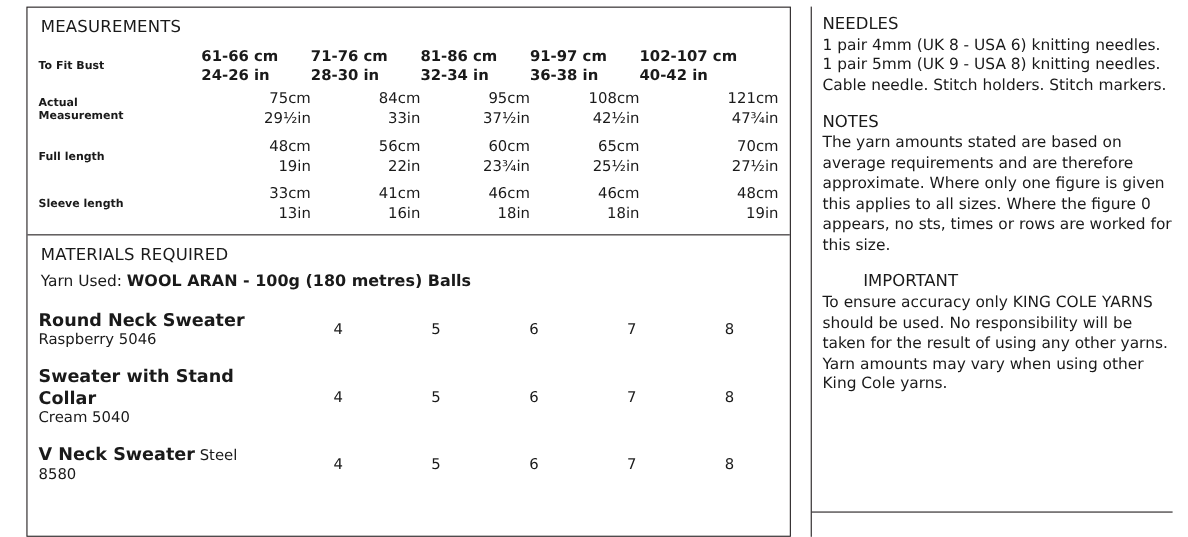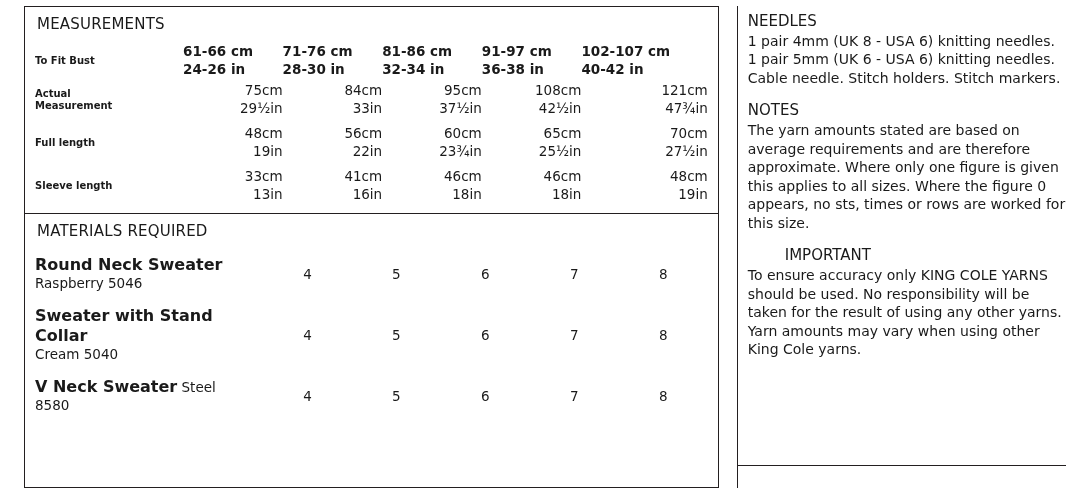--- a/index.html
+++ b/index.html
@@ -236,20 +236,23 @@
             <div>48cm</div>
             <div>19in</div>
           </td>
         </tr>
       </tbody>
         </table>
     </div>
 
     <div class="materials-block">
       <div class="block-title">MATERIALS REQUIRED</div>
+      <div class="yarn-line">
+        <span>Yarn Used: </span><span class="strong">WOOL ARAN - 100g (180 metres) Balls</span>
+      </div>
       <table class="mats">
         <tbody>
             <tr>
           <td class="mat-name">
             <div><b>Round Neck Sweater</b></div>
             <div>Raspberry 5046</div>
           </td>
           <td class="qty">4</td>
           <td class="qty">5</td>
           <td class="qty">6</td>
@@ -278,21 +281,21 @@
           <td class="qty">7</td>
           <td class="qty">8</td>
         </tr>
       </tbody>
         </table>
     </div>
   </div>
 
   <div class="right-col">
     <div class="sec-title">NEEDLES</div>
-    <div class="sec-body">1 pair 4mm (UK 8 - USA 6) knitting needles. 1 pair 5mm (UK 6 - USA 6) knitting needles. Cable needle. Stitch holders. Stitch markers.</div>
+    <div class="sec-body">1 pair 4mm (UK 8 - USA 6) knitting needles. 1 pair 5mm (UK 9 - USA 8) knitting needles. Cable needle. Stitch holders. Stitch markers.</div>
 
     <div class="sec-title">NOTES</div>
     <div class="sec-body">The yarn amounts stated are based on average requirements and are therefore approximate. Where only one figure is given this applies to all sizes. Where the figure 0 appears, no sts, times or rows are worked for this size.</div>
 
     <div class="sec-title spacer-top">IMPORTANT</div>
     <div class="sec-body">To ensure accuracy only KING COLE YARNS should be used. No responsibility will be taken for the result of using any other yarns. Yarn amounts may vary when using other King Cole yarns.</div>
   </div>
 
 </div>
 

